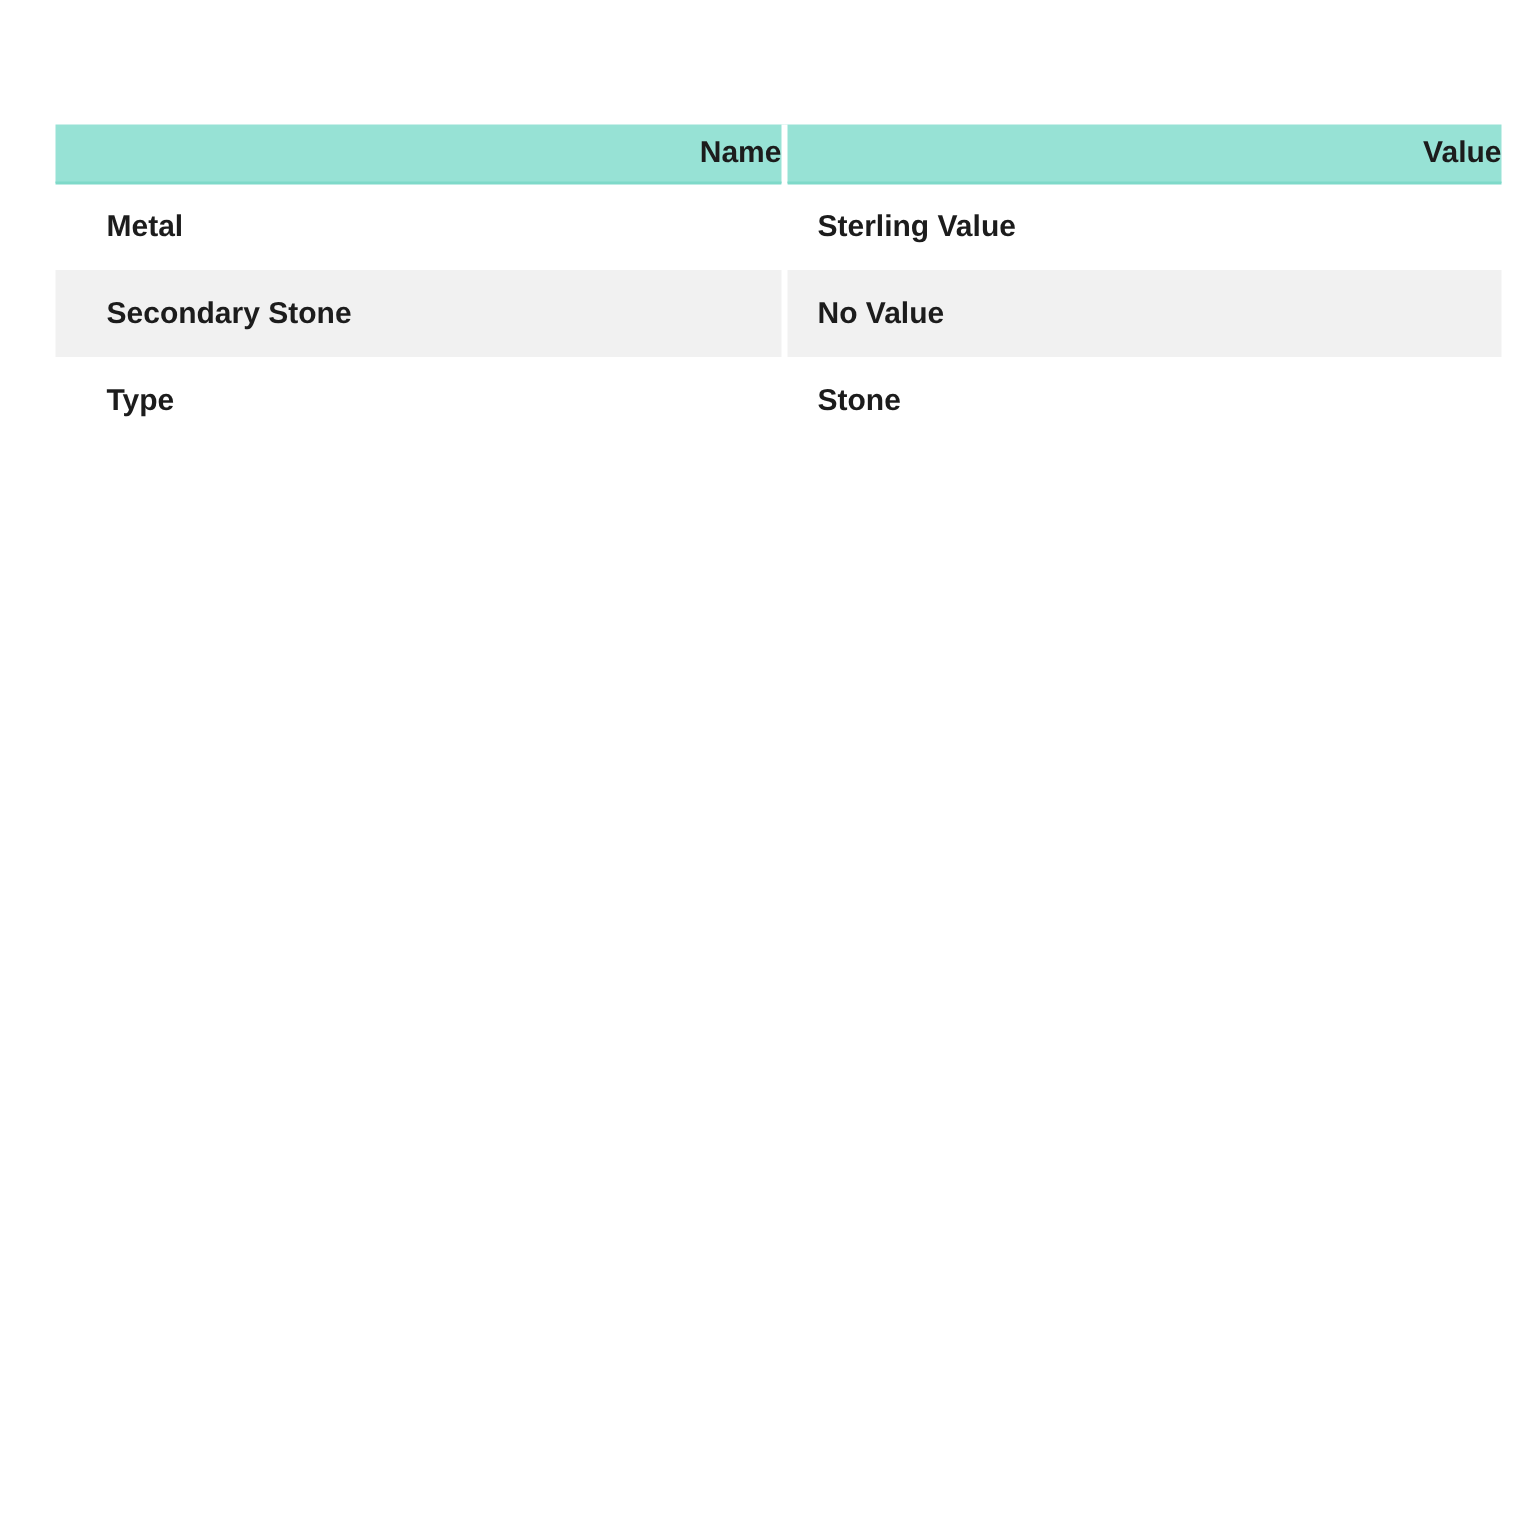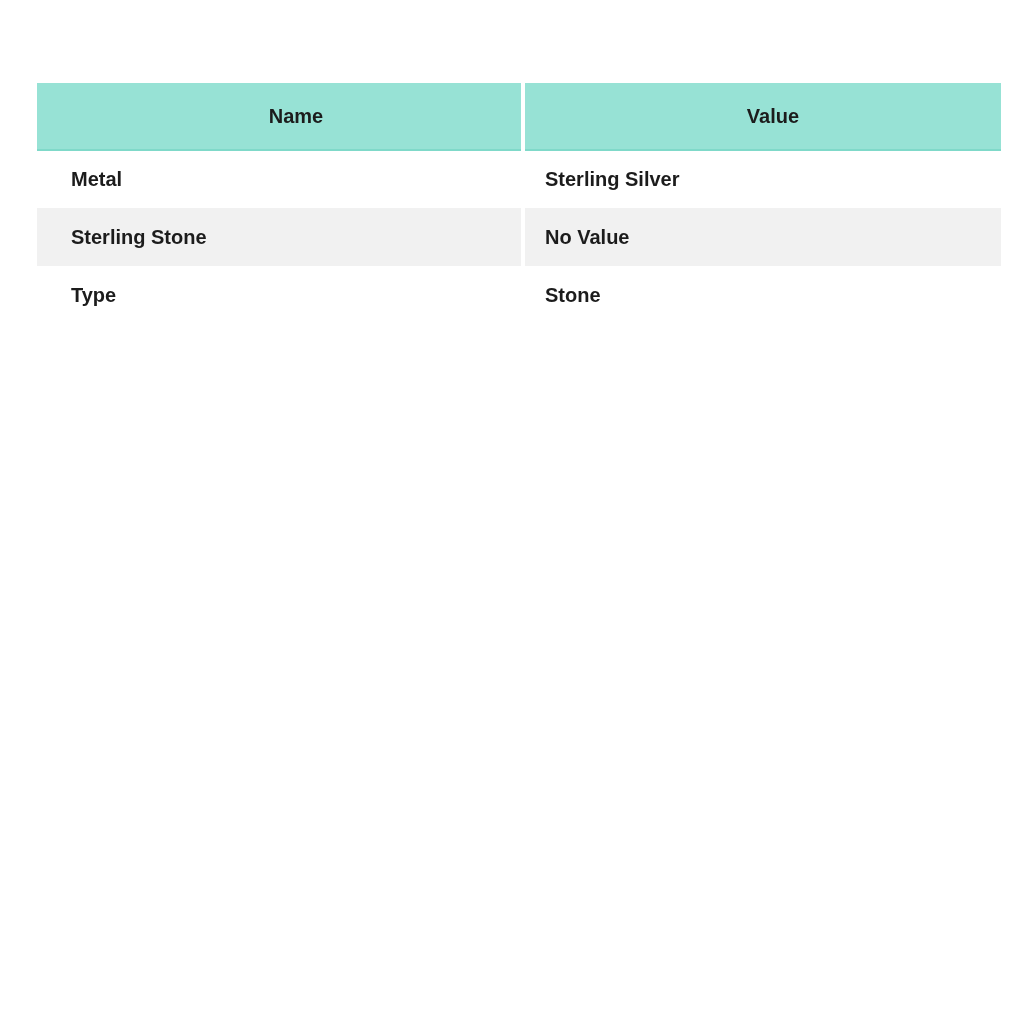--- a/index.html
+++ b/index.html
@@ -30,22 +30,22 @@
     width: 100%;
     border-collapse: collapse;
     table-layout: fixed;
     font-size: 20px;
   }
   col.col-name  { width: 486px; }
   col.col-value { width: 478px; }
   th {
     background: var(--header-bg);
     border-bottom: 2px solid var(--header-border);
-    height: 67px;
-    text-align: center;
+    height: 39px;
+    text-align: right;
     font-weight: bold;
     font-size: 20px;
     padding: 0 0 0 34px;
     vertical-align: middle;
   }
   td {
     height: 58px;
     text-align: left;
     font-weight: bold;
     padding: 0 0 0 34px;
@@ -71,27 +71,27 @@
     </colgroup>
     <thead>
       <tr>
         <th class="name-col">Name</th>
         <th class="value-col">Value</th>
       </tr>
     </thead>
     <tbody>
   <tr>
     <td class="name-col">Metal</td>
-    <td class="value-col">Sterling Silver</td>
+    <td class="value-col">Sterling Value</td>
   </tr>
 
 
 
   <tr>
-    <td class="name-col">Sterling Stone</td>
+    <td class="name-col">Secondary Stone</td>
     <td class="value-col">No Value</td>
   </tr>
 
 
   <tr>
     <td class="name-col">Type</td>
     <td class="value-col">Stone</td>
   </tr>
 
 </tbody>

